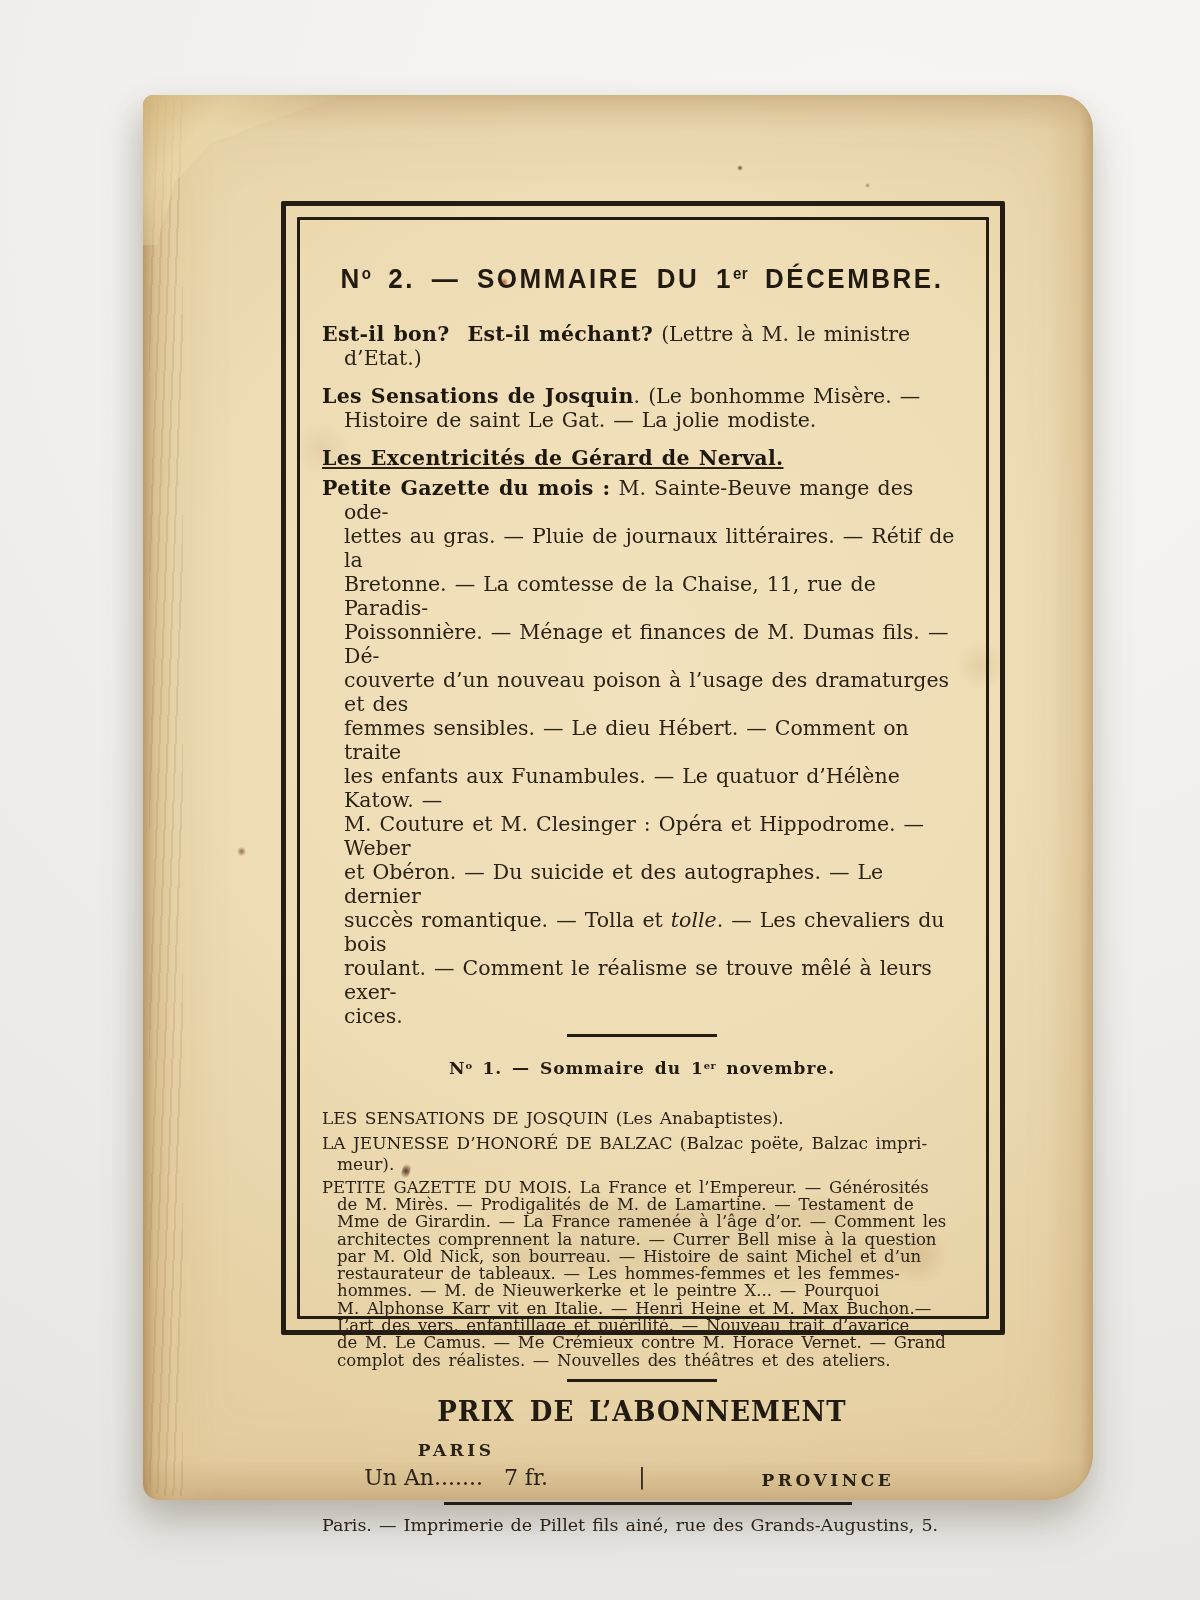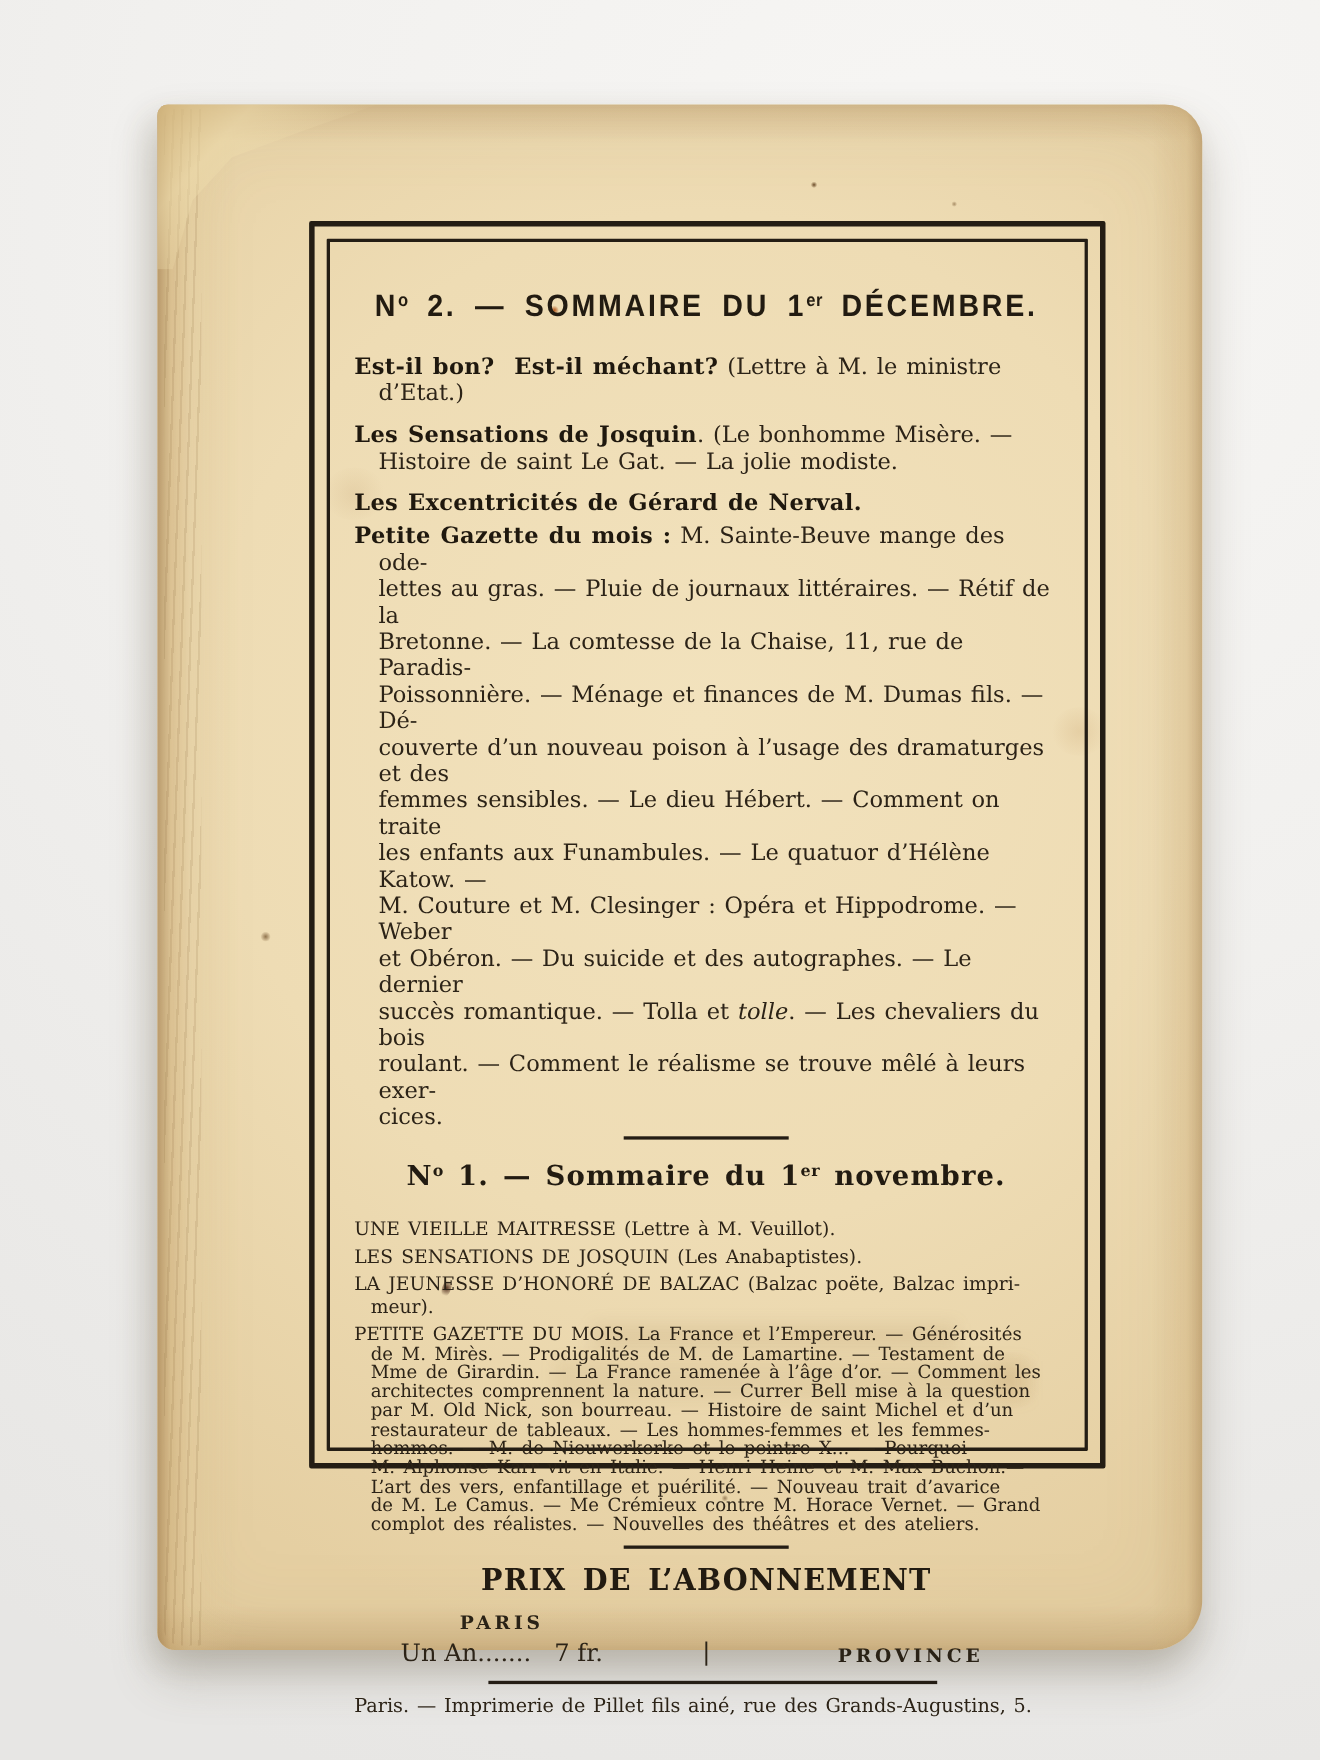--- a/index.html
+++ b/index.html
@@ -83,31 +83,31 @@
     margin-bottom:30px;white-space:nowrap;
   }
   sup{font-size:58%;vertical-align:.55em;letter-spacing:.5px;}
 
   .entry{
     font-size:20.5px;line-height:24px;word-spacing:1.5px;
     white-space:pre-line;padding-left:22px;text-indent:-22px;
     margin-bottom:14px;
   }
   .entry .lead{font-weight:700;color:#1f180e;letter-spacing:.3px;}
-  .entry.tight{margin-bottom:6px;}
+  .entry.tight{margin-bottom:6px;text-decoration:underline;}
   .entry.last{margin-bottom:0;}
   .ital{font-style:italic;}
 
   .rule{border:0;border-top:3px solid #241d14;}
   .rule-1{width:150px;margin:6px auto 0;}
   .rule-mid{width:150px;margin:10px auto 0;}
   .rule-long{width:408px;margin:12px auto 0;transform:translateX(6px);}
 
   .title1{
-    font-size:25px;line-height:30px;font-weight:700;text-align:center;
+    font-size:17px;line-height:30px;font-weight:700;text-align:center;
     color:#221b11;letter-spacing:1px;word-spacing:3px;
     margin:14px 0 24px;
   }
   .entry-s{
     font-size:17px;line-height:21px;word-spacing:2px;
     white-space:pre-line;padding-left:15px;text-indent:-15px;
     margin-bottom:4px;
   }
   .entry-s.gazette{font-size:16.5px;line-height:17.3px;word-spacing:2.5px;margin-bottom:0;}
 
@@ -167,21 +167,20 @@
 M. Couture et M. Clesinger : Opéra et Hippodrome. — Weber
 et Obéron. — Du suicide et des autographes. — Le dernier
 succès romantique. — Tolla et </span><i class="ital">tolle</i><span>. — Les chevaliers du bois
 roulant. — Comment le réalisme se trouve mêlé à leurs exer-
 cices.</span></p>
 
           <div class="rule rule-1"></div>
 
           <h3 class="title1"><span>N</span><sup>o</sup><span> 1. — Sommaire du 1</span><sup>er</sup><span> novembre.</span></h3>
 
-          <p class="entry-s">UNE VIEILLE MAITRESSE (Lettre à M. Veuillot).</p>
           <p class="entry-s">LES SENSATIONS DE JOSQUIN (Les Anabaptistes).</p>
           <p class="entry-s">LA JEUNESSE D’HONORÉ DE BALZAC (Balzac poëte, Balzac impri-
 meur).</p>
           <p class="entry-s gazette">PETITE GAZETTE DU MOIS. La France et l’Empereur. — Générosités
 de M. Mirès. — Prodigalités de M. de Lamartine. — Testament de
 Mme de Girardin. — La France ramenée à l’âge d’or. — Comment les
 architectes comprennent la nature. — Currer Bell mise à la question
 par M. Old Nick, son bourreau. — Histoire de saint Michel et d’un
 restaurateur de tableaux. — Les hommes-femmes et les femmes-
 hommes. — M. de Nieuwerkerke et le peintre X... — Pourquoi

